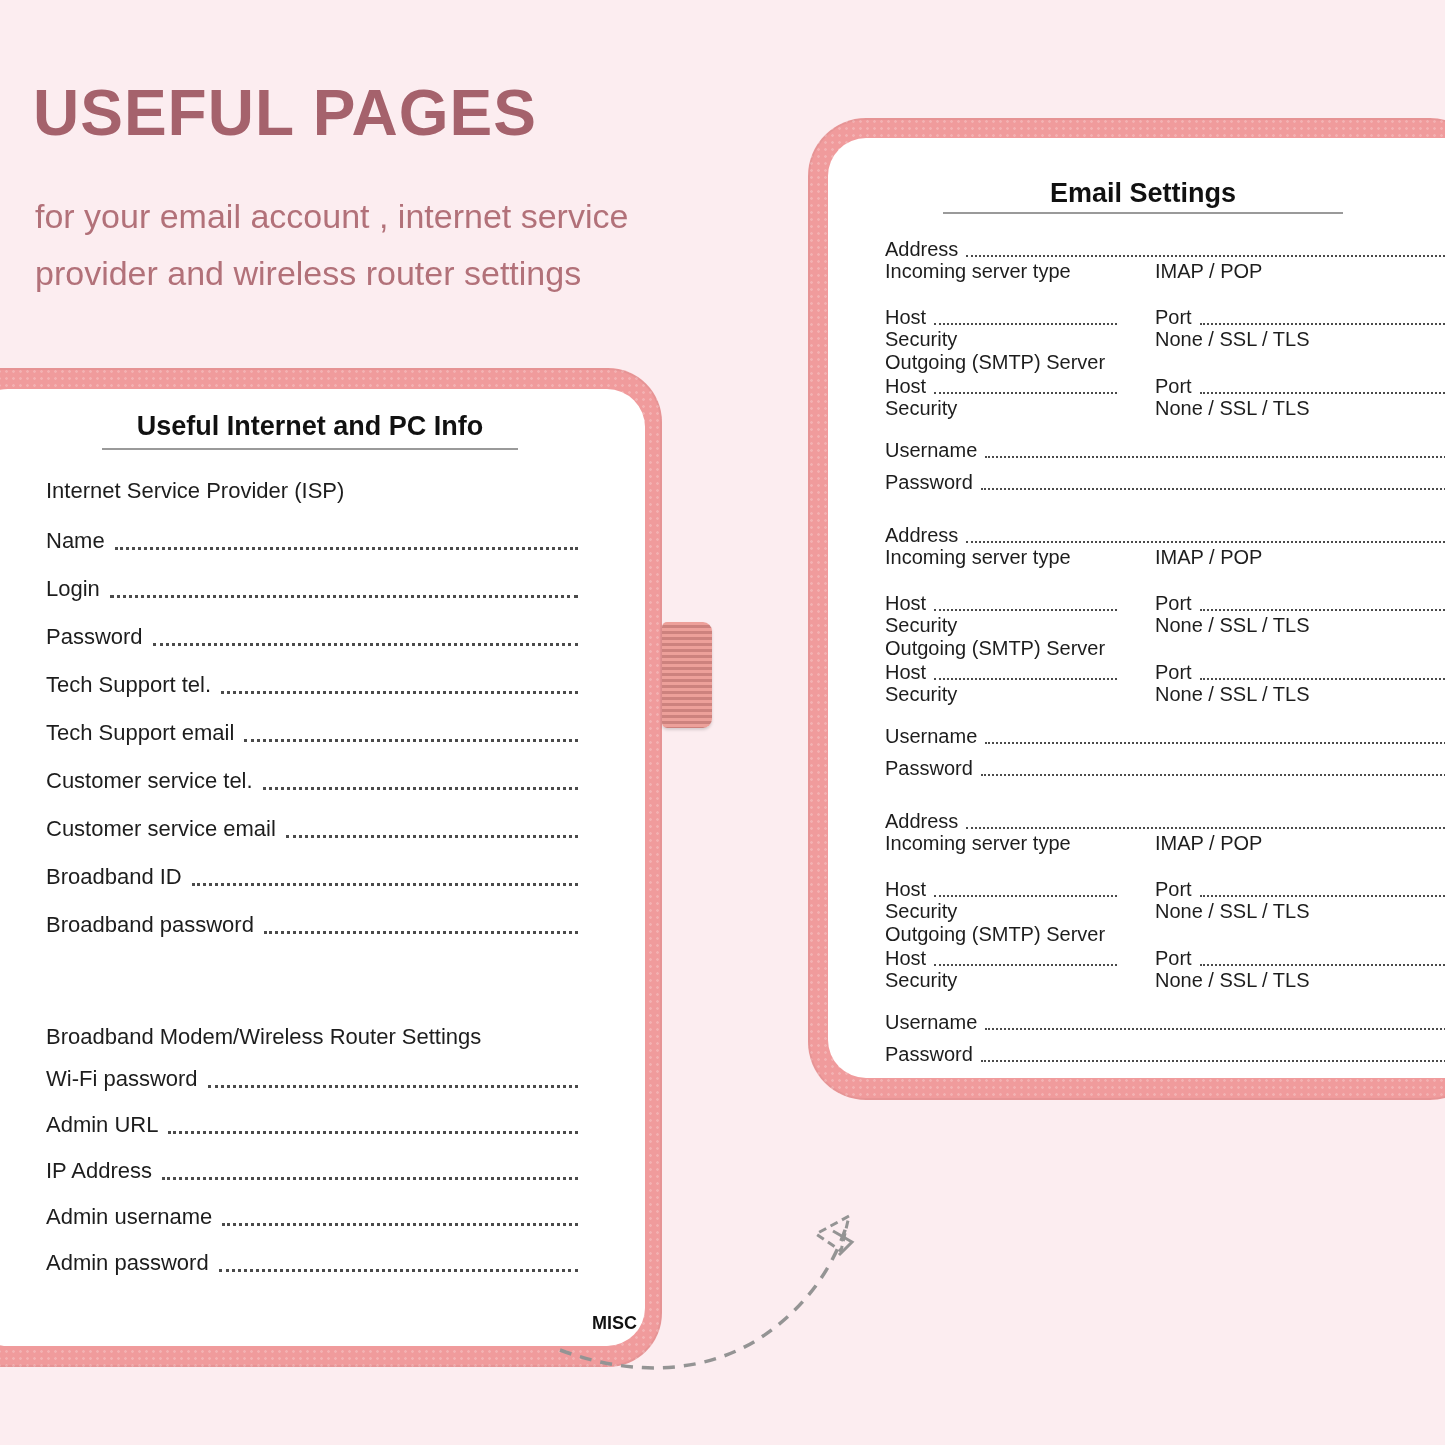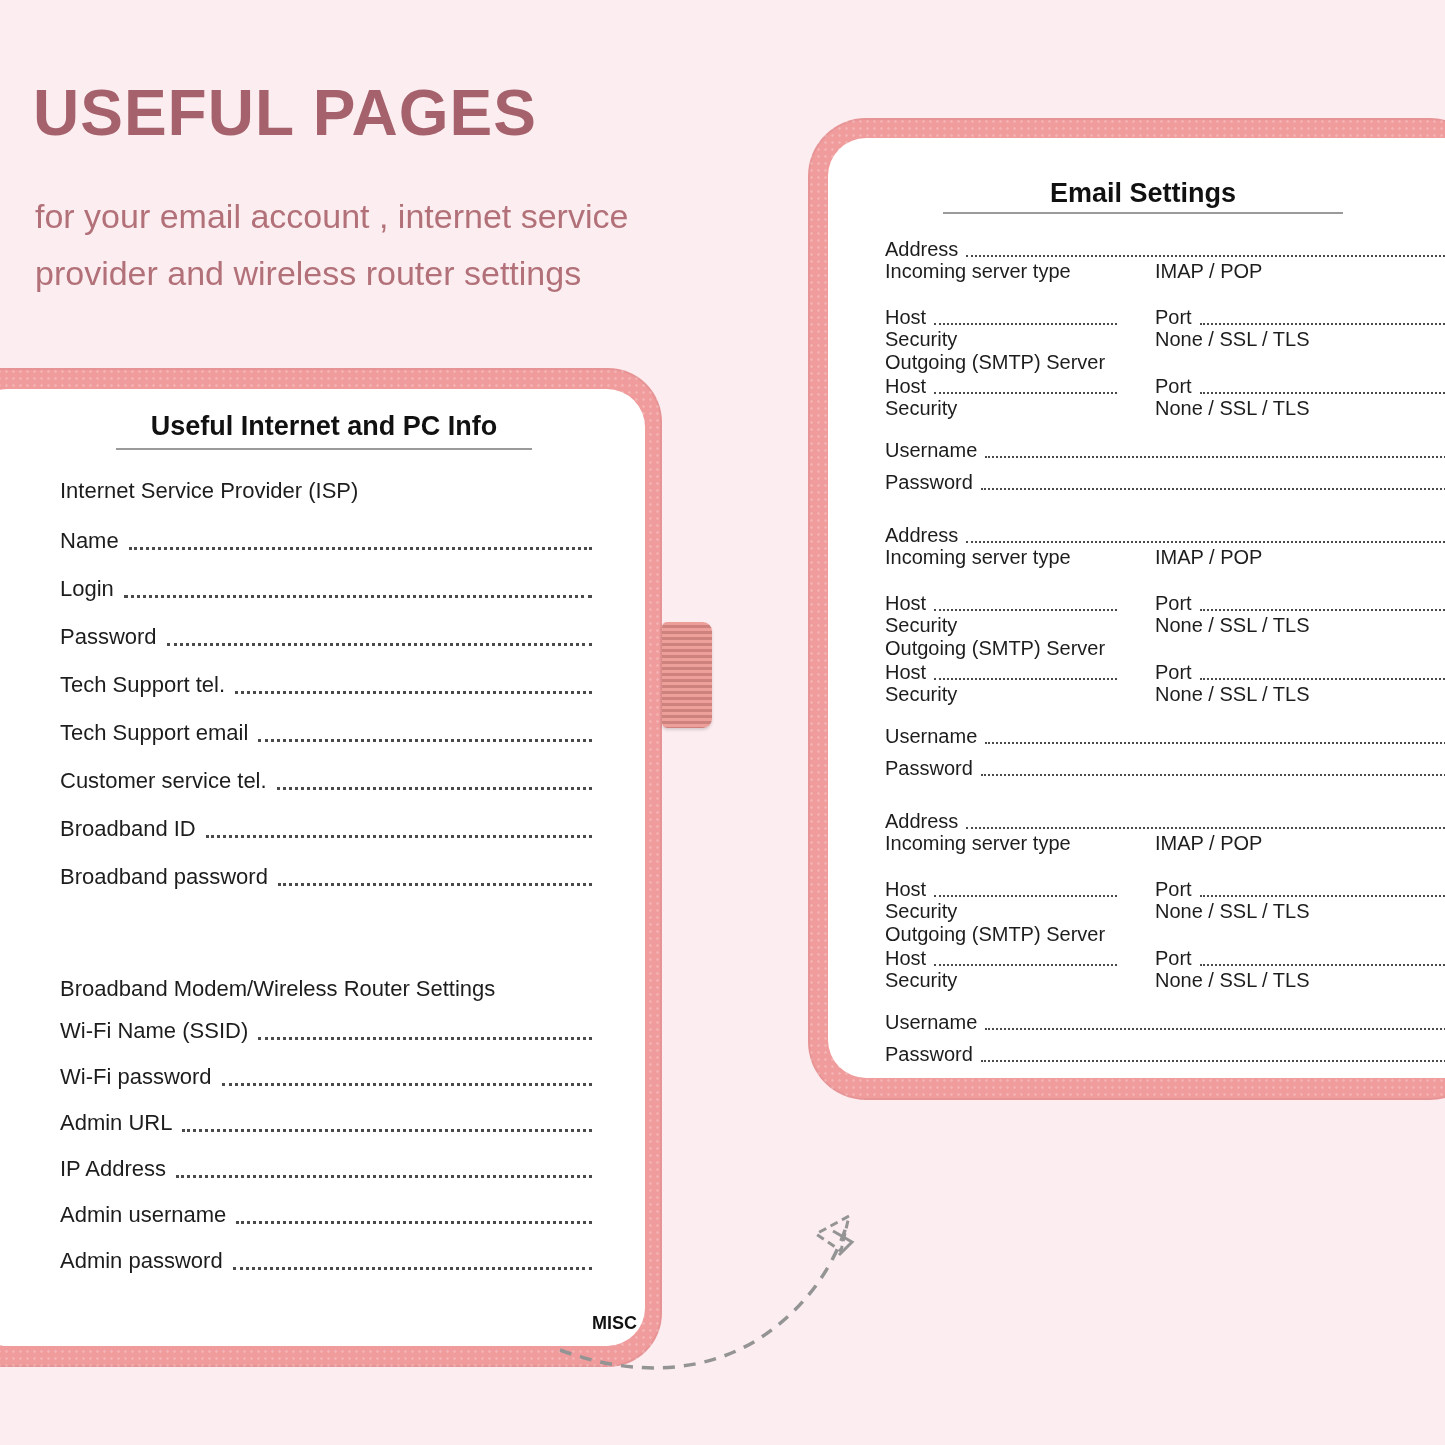--- a/index.html
+++ b/index.html
@@ -19,21 +19,21 @@
          background-size:7px 7px;
          box-shadow:inset 0 0 0 2px rgba(0,0,0,.04);}
   .cover.left{left:-60px;top:368px;width:722px;height:999px;border-radius:54px;}
   .cover.right{left:808px;top:118px;width:680px;height:982px;border-radius:58px;}
 
   .page{position:absolute;background:#ffffff;border-radius:38px;}
   .cover.left  .page{left:30px;top:21px;right:17px;bottom:21px;}
   .cover.right .page{left:20px;top:20px;right:-40px;bottom:22px;}
 
   
-  .lp-content{position:absolute;left:90px;top:22px;width:532px;}
+  .lp-content{position:absolute;left:76px;top:22px;width:532px;}
   .lp-title{margin-left:56px;width:416px;text-align:center;font-size:27px;font-weight:700;
             color:#111;line-height:31px;padding-bottom:6px;border-bottom:2px solid #9a9a9a;
             margin-bottom:28px;}
   .frow{display:flex;font-size:22px;line-height:26px;color:#1d1d1d;margin-bottom:22px;}
   .flabel{white-space:nowrap;padding-right:10px;text-align:right;}
   .dotline{flex:1;align-self:flex-end;margin-bottom:4px;border-bottom:3px dotted #4a4a4a;}
   .sec-header{font-size:22px;line-height:26px;color:#1d1d1d;}
   .sec-header.first{margin-bottom:24px;}
   .sec-header.second{margin-top:86px;margin-bottom:16px;}
   .rows-tight .frow{margin-bottom:20px;}
@@ -100,34 +100,34 @@
             </div>
             <div class="frow">
               <span class="flabel">Tech Support email</span>
               <span class="dotline"></span>
             </div>
             <div class="frow">
               <span class="flabel">Customer service tel.</span>
               <span class="dotline"></span>
             </div>
             <div class="frow">
+              <span class="flabel">Customer service email</span>
+              <span class="dotline"></span>
+            </div>
+            <div class="frow">
               <span class="flabel">Broadband ID</span>
               <span class="dotline"></span>
             </div>
             <div class="frow">
               <span class="flabel">Broadband password</span>
               <span class="dotline"></span>
             </div>
           </div>
         <div class="sec-header second">Broadband Modem/Wireless Router Settings</div>
         <div class="rows-tight">
-            <div class="frow">
-              <span class="flabel">Wi-Fi Name (SSID)</span>
-              <span class="dotline"></span>
-            </div>
             <div class="frow">
               <span class="flabel">Wi-Fi password</span>
               <span class="dotline"></span>
             </div>
             <div class="frow">
               <span class="flabel">Admin URL</span>
               <span class="dotline"></span>
             </div>
             <div class="frow">
               <span class="flabel">IP Address</span>

